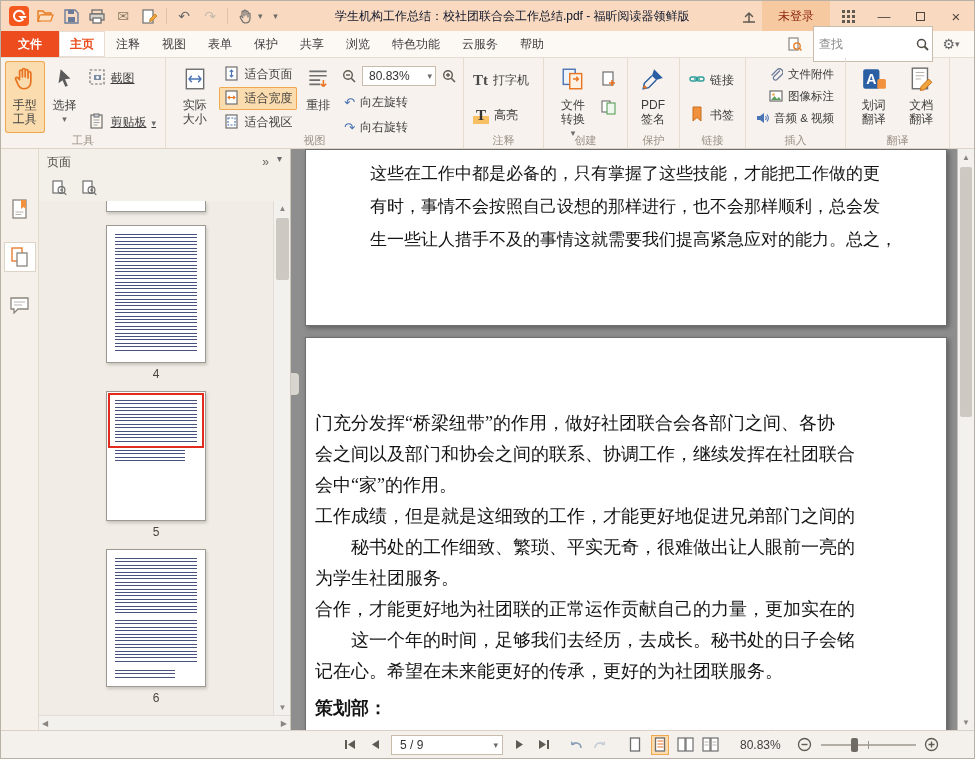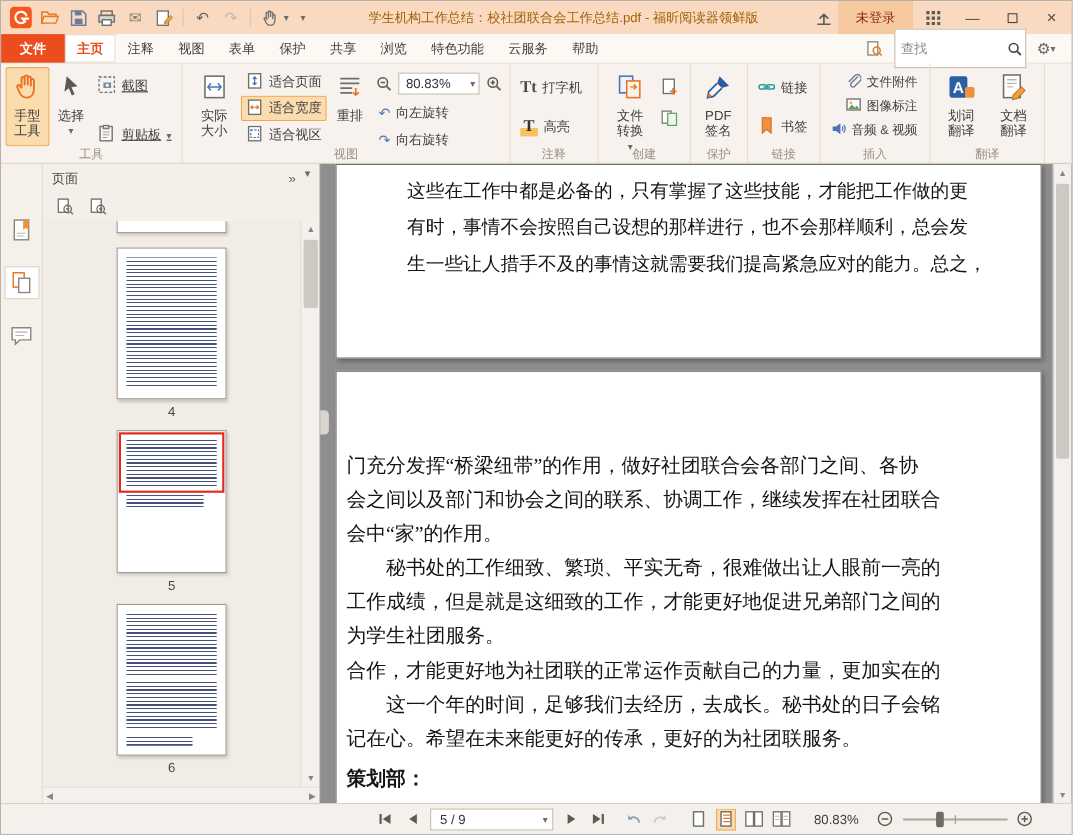--- a/index.html
+++ b/index.html
@@ -7,21 +7,21 @@
   body { font-family:"Liberation Sans","DejaVu Sans",sans-serif; font-size:12px; color:#3c3c3c; background:#fff; }
   .window { position:relative; width:975px; height:759px; background:#f7f2ed; border:1px solid #b9b1a6; }
 
   
   .titlebar { height:30px; background:#f9dac1; display:flex; align-items:center; padding-left:5px; }
   .tb-ico { width:24px; height:24px; display:inline-flex; align-items:center; justify-content:center; margin:0 1px; }
   .tb-ico svg { display:block; }
   .glyph { font-size:14px; color:#666; }
   .glyph.dis { color:#c3b8aa; }
   .tb-sep { width:1px; height:16px; background:#e0c4a8; margin:0 4px; }
-  .tb-title { flex:1; text-align:center; font-size:12px; color:#a16207; white-space:nowrap; overflow:hidden; }
+  .tb-title { flex:1; text-align:center; font-size:12px; color:#0f172a; white-space:nowrap; overflow:hidden; }
   .login-btn { height:30px; display:flex; align-items:center; padding:0 16px; background:#f6c9a0; color:#8f2b12; font-size:12px; }
   .win-btn { width:36px; height:30px; display:flex; align-items:center; justify-content:center; color:#4c4640; font-size:13px; }
   .max-box { width:9px; height:9px; border:1.5px solid #4c4640; display:inline-block; }
 
   
   .menubar { height:27px; background:#fcf8f4; display:flex; align-items:stretch; border-bottom:1px solid #e6ddd3; }
   .file-tab { width:58px; background:#ec4c1e; color:#fff; display:flex; align-items:center; justify-content:center; font-weight:bold; }
   .mtab { padding:0 11px; display:flex; align-items:center; color:#3f3f3f; white-space:nowrap; }
   .mtab.active { background:#fff; color:#ea4c1c; font-weight:bold; box-shadow:inset 0 0 0 1px #e8ddd2; }
   .menu-right { margin-left:auto; display:flex; align-items:center; gap:5px; padding-right:10px; }
@@ -575,22 +575,22 @@
       <div class="pagesheet page-a">
         <div class="pline">这些在工作中都是必备的，只有掌握了这些技能，才能把工作做的更</div>
         <div class="pline">有时，事情不会按照自己设想的那样进行，也不会那样顺利，总会发</div>
         <div class="pline">生一些让人措手不及的事情这就需要我们提高紧急应对的能力。总之，</div>
       </div>
 
       <div class="pagesheet page-b">
         <div class="pline">门充分发挥“桥梁纽带”的作用，做好社团联合会各部门之间、各协</div>
         <div class="pline">会之间以及部门和协会之间的联系、协调工作，继续发挥在社团联合</div>
         <div class="pline">会中“家”的作用。</div>
+        <div class="pline">工作成绩，但是就是这细致的工作，才能更好地促进兄弟部门之间的</div>
         <div class="pline">　　秘书处的工作细致、繁琐、平实无奇，很难做出让人眼前一亮的</div>
-        <div class="pline">工作成绩，但是就是这细致的工作，才能更好地促进兄弟部门之间的</div>
         <div class="pline">为学生社团服务。</div>
         <div class="pline">合作，才能更好地为社团联的正常运作贡献自己的力量，更加实在的</div>
         <div class="pline">　　这一个年的时间，足够我们去经历，去成长。秘书处的日子会铭</div>
         <div class="pline">记在心。希望在未来能更好的传承，更好的为社团联服务。</div>
         <div class="pline pheading">策划部：</div>
         <div class="pline">　　XX 年 X 月至 X 月，文化艺术节期间，策划部共两名部长参与筹</div>
       </div>
 
       <div class="doc-vscroll">
         <span class="arr" style="top:0;">▲</span>

